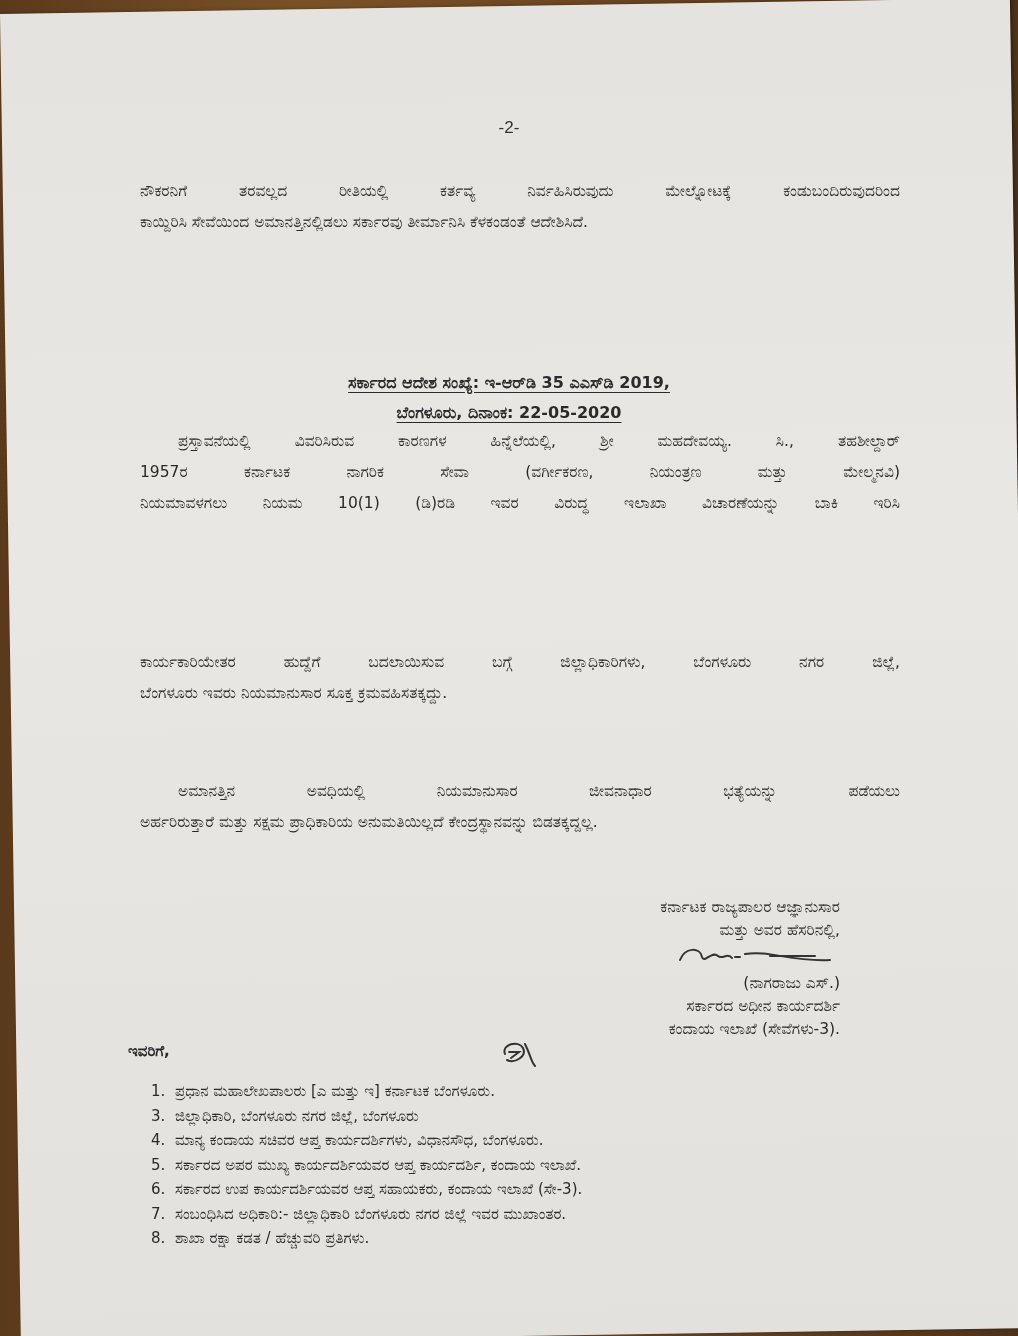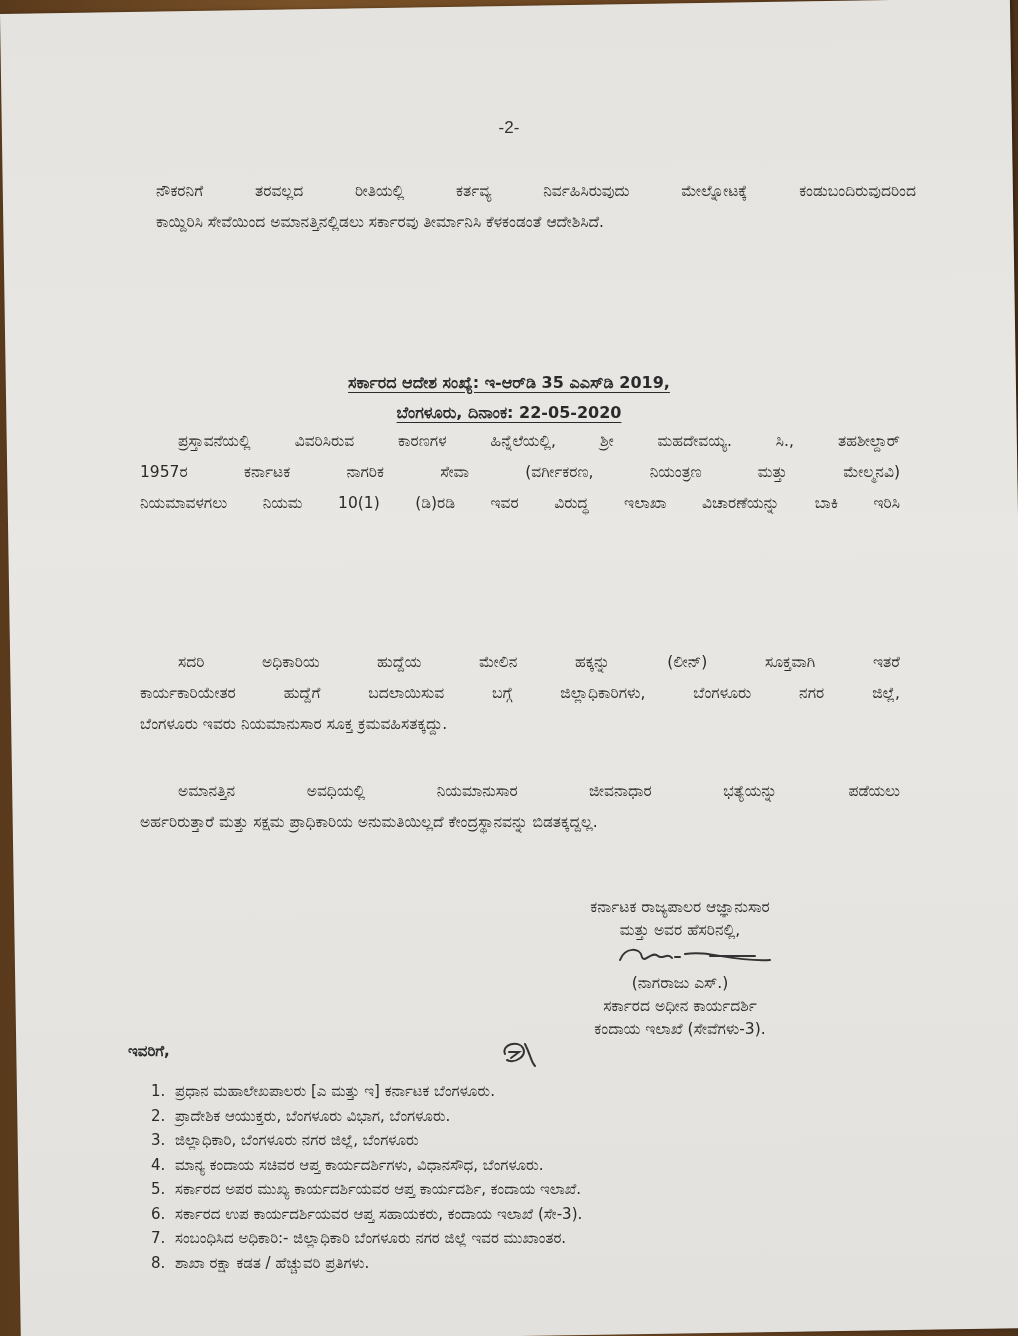--- a/index.html
+++ b/index.html
@@ -22,55 +22,54 @@
   .para { position: absolute; left: 140px; width: 760px; font-size: 15.5px; line-height: 31px; }
   .line { display: block; white-space: nowrap; text-align: justify; text-align-last: justify; }
   .line.last { text-align-last: left; }
   .indent { padding-left: 38px; }
   .heading {
     position: absolute; left: 0; width: 1018px; text-align: center;
     font-size: 16px; font-weight: bold; line-height: 30px;
   }
   .heading span { text-decoration: underline; text-underline-offset: 4px; }
   .sign-block {
-    position: absolute; left: 520px; width: 320px; text-align: center;
+    position: absolute; left: 520px; width: 320px; text-align: right;
     font-size: 15.5px; line-height: 23px;
   }
   .signature { display: block; height: 30px; }
   .to-label { position: absolute; left: 128px; top: 1042px; font-size: 15px; font-weight: bold; }
   .recipients { position: absolute; left: 140px; top: 1068px; list-style: none; margin: 11px; padding: 0; }
   .recipients li { font-size: 15px; line-height: 24.5px; white-space: nowrap; }
   .recipients .num { display: inline-block; width: 24px; }
   .initials { position: absolute; left: 497px; top: 1036px; }
 </style>
 </head>
 <body>
 
 <div class="paper"></div>
 
 <div class="page-num">-2-</div>
 
-<div class="para" style="top:176px;margin-left:16px;">
+<div class="para" style="top:176px;">
   <span class="line">ನೌಕರನಿಗೆ ತರವಲ್ಲದ ರೀತಿಯಲ್ಲಿ  ಕರ್ತವ್ಯ ನಿರ್ವಹಿಸಿರುವುದು ಮೇಲ್ನೋಟಕ್ಕೆ ಕಂಡುಬಂದಿರುವುದರಿಂದ</span>
   <span class="line last">ಕಾಯ್ದಿರಿಸಿ ಸೇವೆಯಿಂದ ಅಮಾನತ್ತಿನಲ್ಲಿಡಲು ಸರ್ಕಾರವು ತೀರ್ಮಾನಿಸಿ ಕೆಳಕಂಡಂತೆ ಆದೇಶಿಸಿದೆ.</span>
 </div>
 
 <div class="heading" style="top:368px;">
   <span>ಸರ್ಕಾರದ ಆದೇಶ ಸಂಖ್ಯೆ: ಇ-ಆರ್‌ಡಿ 35 ಎಎಸ್‌ಡಿ 2019,</span><br>
   <span>ಬೆಂಗಳೂರು, ದಿನಾಂಕ: 22-05-2020</span>
 </div>
 
 <div class="para" style="top:426px;">
   <span class="line indent">ಪ್ರಸ್ತಾವನೆಯಲ್ಲಿ ವಿವರಿಸಿರುವ ಕಾರಣಗಳ ಹಿನ್ನೆಲೆಯಲ್ಲಿ, ಶ್ರೀ ಮಹದೇವಯ್ಯ. ಸಿ., ತಹಶೀಲ್ದಾರ್</span>
   <span class="line">1957ರ ಕರ್ನಾಟಕ ನಾಗರಿಕ ಸೇವಾ (ವರ್ಗೀಕರಣ, ನಿಯಂತ್ರಣ ಮತ್ತು ಮೇಲ್ಮನವಿ)</span>
   <span class="line">ನಿಯಮಾವಳಗಲು ನಿಯಮ 10(1) (ಡಿ)ರಡಿ ಇವರ ವಿರುದ್ಧ ಇಲಾಖಾ ವಿಚಾರಣೆಯನ್ನು ಬಾಕಿ ಇರಿಸಿ</span>
 </div>
 
 <div class="para" style="top:647px;">
-  <span class="line indent">ಸದರಿ ಅಧಿಕಾರಿಯ ಹುದ್ದೆಯ ಮೇಲಿನ ಹಕ್ಕನ್ನು (ಲೀನ್) ಸೂಕ್ತವಾಗಿ ಇತರೆ</span>
   <span class="line">ಕಾರ್ಯಕಾರಿಯೇತರ ಹುದ್ದೆಗೆ ಬದಲಾಯಿಸುವ ಬಗ್ಗೆ ಜಿಲ್ಲಾಧಿಕಾರಿಗಳು, ಬೆಂಗಳೂರು ನಗರ ಜಿಲ್ಲೆ,</span>
   <span class="line last">ಬೆಂಗಳೂರು ಇವರು ನಿಯಮಾನುಸಾರ ಸೂಕ್ತ ಕ್ರಮವಹಿಸತಕ್ಕದ್ದು.</span>
 </div>
 
 <div class="para" style="top:776px;">
   <span class="line indent">ಅಮಾನತ್ತಿನ ಅವಧಿಯಲ್ಲಿ ನಿಯಮಾನುಸಾರ ಜೀವನಾಧಾರ ಭತ್ಯೆಯನ್ನು ಪಡೆಯಲು</span>
   <span class="line last">ಅರ್ಹರಿರುತ್ತಾರೆ ಮತ್ತು ಸಕ್ಷಮ ಪ್ರಾಧಿಕಾರಿಯ ಅನುಮತಿಯಿಲ್ಲದೆ ಕೇಂದ್ರಸ್ಥಾನವನ್ನು ಬಿಡತಕ್ಕದ್ದಲ್ಲ.</span>
 </div>
 
 <div class="sign-block" style="top:896px;">
@@ -89,20 +88,19 @@
 <div class="initials">
   <svg width="40" height="34" viewBox="0 0 40 34">
     <path d="M8 18 C4 8, 22 4, 26 12 C30 20, 18 28, 10 24 M12 16 L22 16 L14 22 M28 8 C34 20, 34 26, 38 30" stroke="#333" stroke-width="2" fill="none" stroke-linecap="round"></path>
   </svg>
 </div>
 
 <div class="to-label">ಇವರಿಗೆ,</div>
 
 <ol class="recipients">
   <li><span class="num">1.</span><span>ಪ್ರಧಾನ ಮಹಾಲೇಖಪಾಲರು [ಎ ಮತ್ತು ಇ] ಕರ್ನಾಟಕ ಬೆಂಗಳೂರು.</span></li>
-  <li><span class="num">2.</span><span>ಪ್ರಾದೇಶಿಕ ಆಯುಕ್ತರು, ಬೆಂಗಳೂರು ವಿಭಾಗ, ಬೆಂಗಳೂರು.</span></li>
   <li><span class="num">3.</span><span>ಜಿಲ್ಲಾಧಿಕಾರಿ, ಬೆಂಗಳೂರು ನಗರ ಜಿಲ್ಲೆ, ಬೆಂಗಳೂರು</span></li>
   <li><span class="num">4.</span><span>ಮಾನ್ಯ ಕಂದಾಯ ಸಚಿವರ ಆಪ್ತ ಕಾರ್ಯದರ್ಶಿಗಳು, ವಿಧಾನಸೌಧ, ಬೆಂಗಳೂರು.</span></li>
   <li><span class="num">5.</span><span>ಸರ್ಕಾರದ ಅಪರ ಮುಖ್ಯ ಕಾರ್ಯದರ್ಶಿಯವರ ಆಪ್ತ ಕಾರ್ಯದರ್ಶಿ, ಕಂದಾಯ ಇಲಾಖೆ.</span></li>
   <li><span class="num">6.</span><span>ಸರ್ಕಾರದ ಉಪ ಕಾರ್ಯದರ್ಶಿಯವರ ಆಪ್ತ ಸಹಾಯಕರು, ಕಂದಾಯ ಇಲಾಖೆ (ಸೇ-3).</span></li>
   <li><span class="num">7.</span><span>ಸಂಬಂಧಿಸಿದ ಅಧಿಕಾರಿ:- ಜಿಲ್ಲಾಧಿಕಾರಿ ಬೆಂಗಳೂರು ನಗರ ಜಿಲ್ಲೆ ಇವರ ಮುಖಾಂತರ.</span></li>
   <li><span class="num">8.</span><span>ಶಾಖಾ ರಕ್ಷಾ ಕಡತ / ಹೆಚ್ಚುವರಿ ಪ್ರತಿಗಳು.</span></li>
 </ol>
 
 </body></html>

